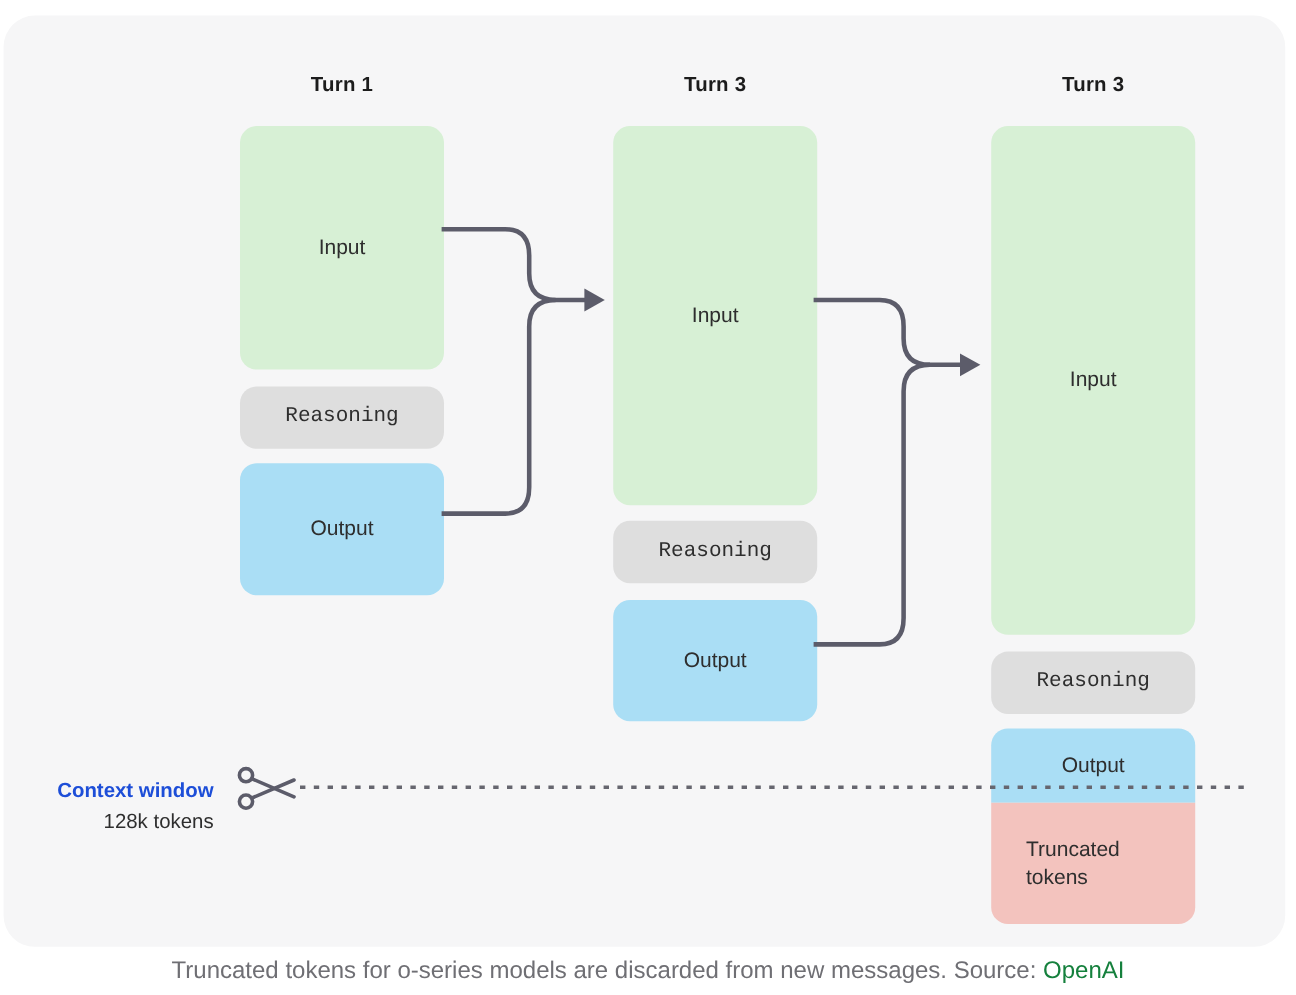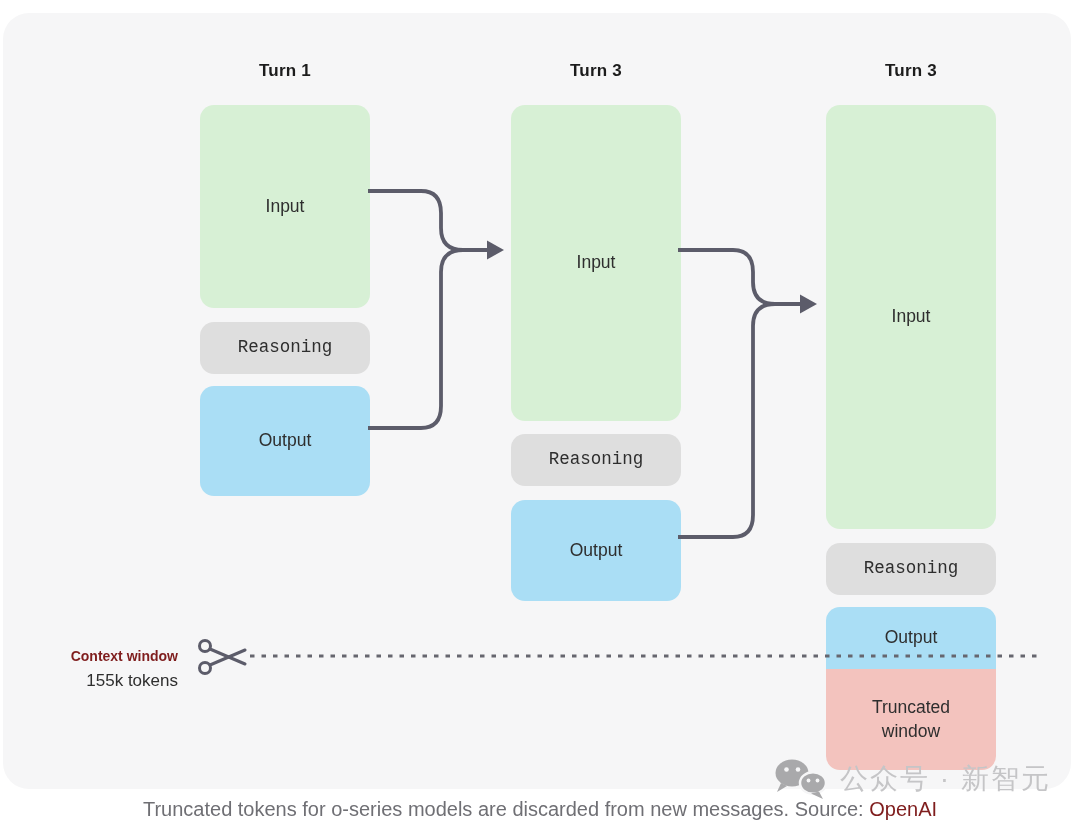--- a/index.html
+++ b/index.html
@@ -15,54 +15,54 @@
   html,body{width:1080px;height:829px;background:#ffffff;overflow:hidden;
     font-family:"Liberation Sans", sans-serif;}
   .page{position:relative;width:916px;height:829px;}
   .panel{position:absolute;left:3px;top:13px;width:1068px;height:776px;
     background:var(--panel-bg);border-radius:26px;}
   .turn-header{position:absolute;top:48px;width:170px;text-align:center;
     font-size:17px;font-weight:700;color:#1c1c1c;letter-spacing:.2px;}
   .th1{left:197px;} .th2{left:508px;} .th3{left:823px;}
   .box{position:absolute;width:170px;border-radius:14px;display:flex;
     align-items:center;justify-content:center;font-size:17.5px;color:#2e2e2e;}
-  .box span{display:block;text-align:center;line-height:1.35;}
+  .box span{display:block;line-height:1.35;}
   .green{background:var(--input-green);}
   .gray{background:var(--reasoning-gray);font-family:Liberation Mono, monospace;}
   .blue{background:var(--output-blue);}
   .pink{background:var(--truncated-pink);}
   
   .t1i{left:197px;top:92px;height:203px;}
   .t1r{left:197px;top:309px;height:52px;}
   .t1o{left:197px;top:373px;height:110px;}
   
   .t2i{left:508px;top:92px;height:316px;}
   .t2r{left:508px;top:421px;height:52px;}
   .t2o{left:508px;top:487px;height:101px;}
   
   .t3i{left:823px;top:92px;height:424px;}
   .t3r{left:823px;top:530px;height:52px;}
   .t3o{left:823px;top:594px;height:62px;border-radius:14px 14px 0 0;}
   .t3t{left:823px;top:656px;height:101px;border-radius:0 0 14px 14px;}
   .t3t span{max-width:112px;}
   
   .ctx{position:absolute;left:20px;top:633px;width:155px;text-align:right;}
-  .ctx-title{font-size:14px;font-weight:700;color:#7f1d1d;line-height:1.55;}
+  .ctx-title{font-size:17px;font-weight:700;color:#1d4ed8;line-height:1.55;}
   .ctx-sub{font-size:17px;color:#2e2e2e;line-height:1.55;}
   
   .overlay{position:absolute;left:0;top:0;width:1080px;height:829px;
     pointer-events:none;}
   .flow{stroke:var(--arrow);stroke-width:3.8;fill:none;stroke-linejoin:round;}
   .head{fill:var(--arrow);}
   .dashline{stroke:var(--dash);stroke-width:3;stroke-dasharray:4.5 7;fill:none;}
   .scissor{stroke:var(--arrow);stroke-width:3;fill:none;stroke-linecap:round;}
   
   .caption{position:absolute;left:0;top:798px;width:1080px;text-align:center;
     font-size:20px;color:#6f6f74;}
-  .caption .src{color:#7f1d1d;}
+  .caption .src{color:#15803d;}
   
   .watermark{position:absolute;left:772px;top:756px;display:flex;
     align-items:center;gap:10px;}
   .wm-text{font-size:28px;color:#c5c5c7;letter-spacing:2px;white-space:nowrap;}
 </style>
 </head>
 <body>
 
 <div class="page">
   <div class="panel">
@@ -94,26 +94,26 @@
     <div class="box green t3i">
       <span>Input</span>
     </div>
     <div class="box gray t3r">
       <span>Reasoning</span>
     </div>
     <div class="box blue t3o">
       <span>Output</span>
     </div>
     <div class="box pink t3t">
-      <span>Truncated window</span>
+      <span>Truncated tokens</span>
     </div>
 
     <div class="ctx">
       <div class="ctx-title">Context window</div>
-      <div class="ctx-sub">155k tokens</div>
+      <div class="ctx-sub">128k tokens</div>
     </div>
   </div>
 
   <svg class="overlay" viewBox="0 0 1080 829">
 
     <g>
       <path class="flow" d="M368 191 H421 Q441 191 441 213 V228 Q441 250 463 250 H488"></path>
       <path class="flow" d="M368 428 H421 Q441 428 441 406 V272 Q441 250 463 250"></path>
       <polygon class="head" points="487,240.5 487,259.5 504,250"></polygon>
     </g>
@@ -132,26 +132,13 @@
       <line x1="210" y1="649" x2="245" y2="664"></line>
       <line x1="210" y1="665" x2="245" y2="650"></line>
       <circle cx="227" cy="657" r="1.5" fill="#5c5c6a" stroke="none"></circle>
     </g>
   </svg>
 
   <div class="caption">
     <span>Truncated tokens for o-series models are discarded from new messages. Source: </span><span class="src">OpenAI</span>
   </div>
 
-  <div class="watermark">
-    <svg width="58" height="46" viewBox="0 0 58 46">
-      <ellipse cx="20" cy="17" rx="16.5" ry="13.5" fill="#a9a9ab"></ellipse>
-      <path d="M9 27 L5 36 L15 30 Z" fill="#a9a9ab"></path>
-      <circle cx="14.5" cy="13.5" r="2.3" fill="#f6f6f7"></circle>
-      <circle cx="26" cy="13.5" r="2.3" fill="#f6f6f7"></circle>
-      <ellipse cx="41" cy="27" rx="13" ry="10.8" fill="#a9a9ab" stroke="#f6f6f7" stroke-width="2.5"></ellipse>
-      <path d="M47 35.5 L51 43 L39 37.5 Z" fill="#a9a9ab"></path>
-      <circle cx="36.5" cy="24.5" r="1.9" fill="#f6f6f7"></circle>
-      <circle cx="45.5" cy="24.5" r="1.9" fill="#f6f6f7"></circle>
-    </svg>
-    <span class="wm-text">公众号 · 新智元</span>
-  </div>
 </div>
 
 </body></html>

